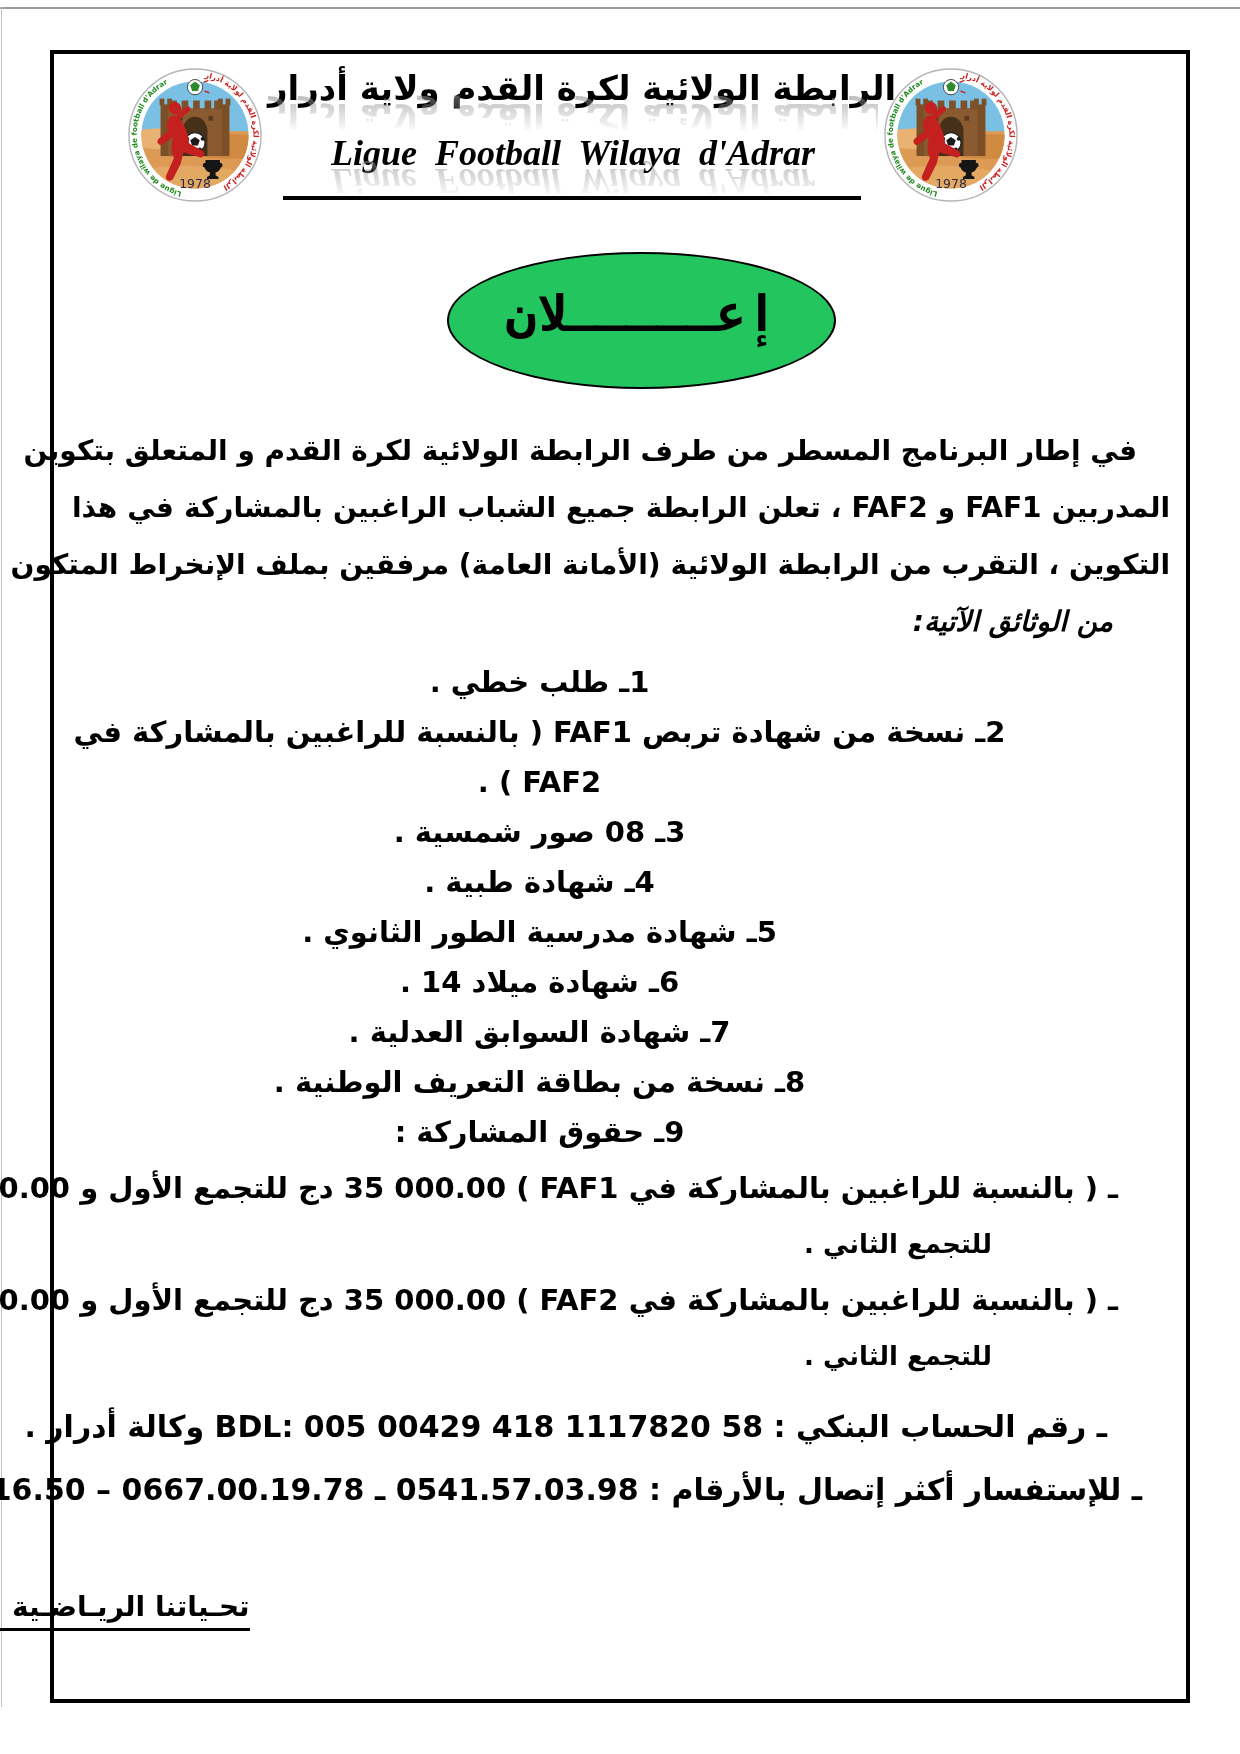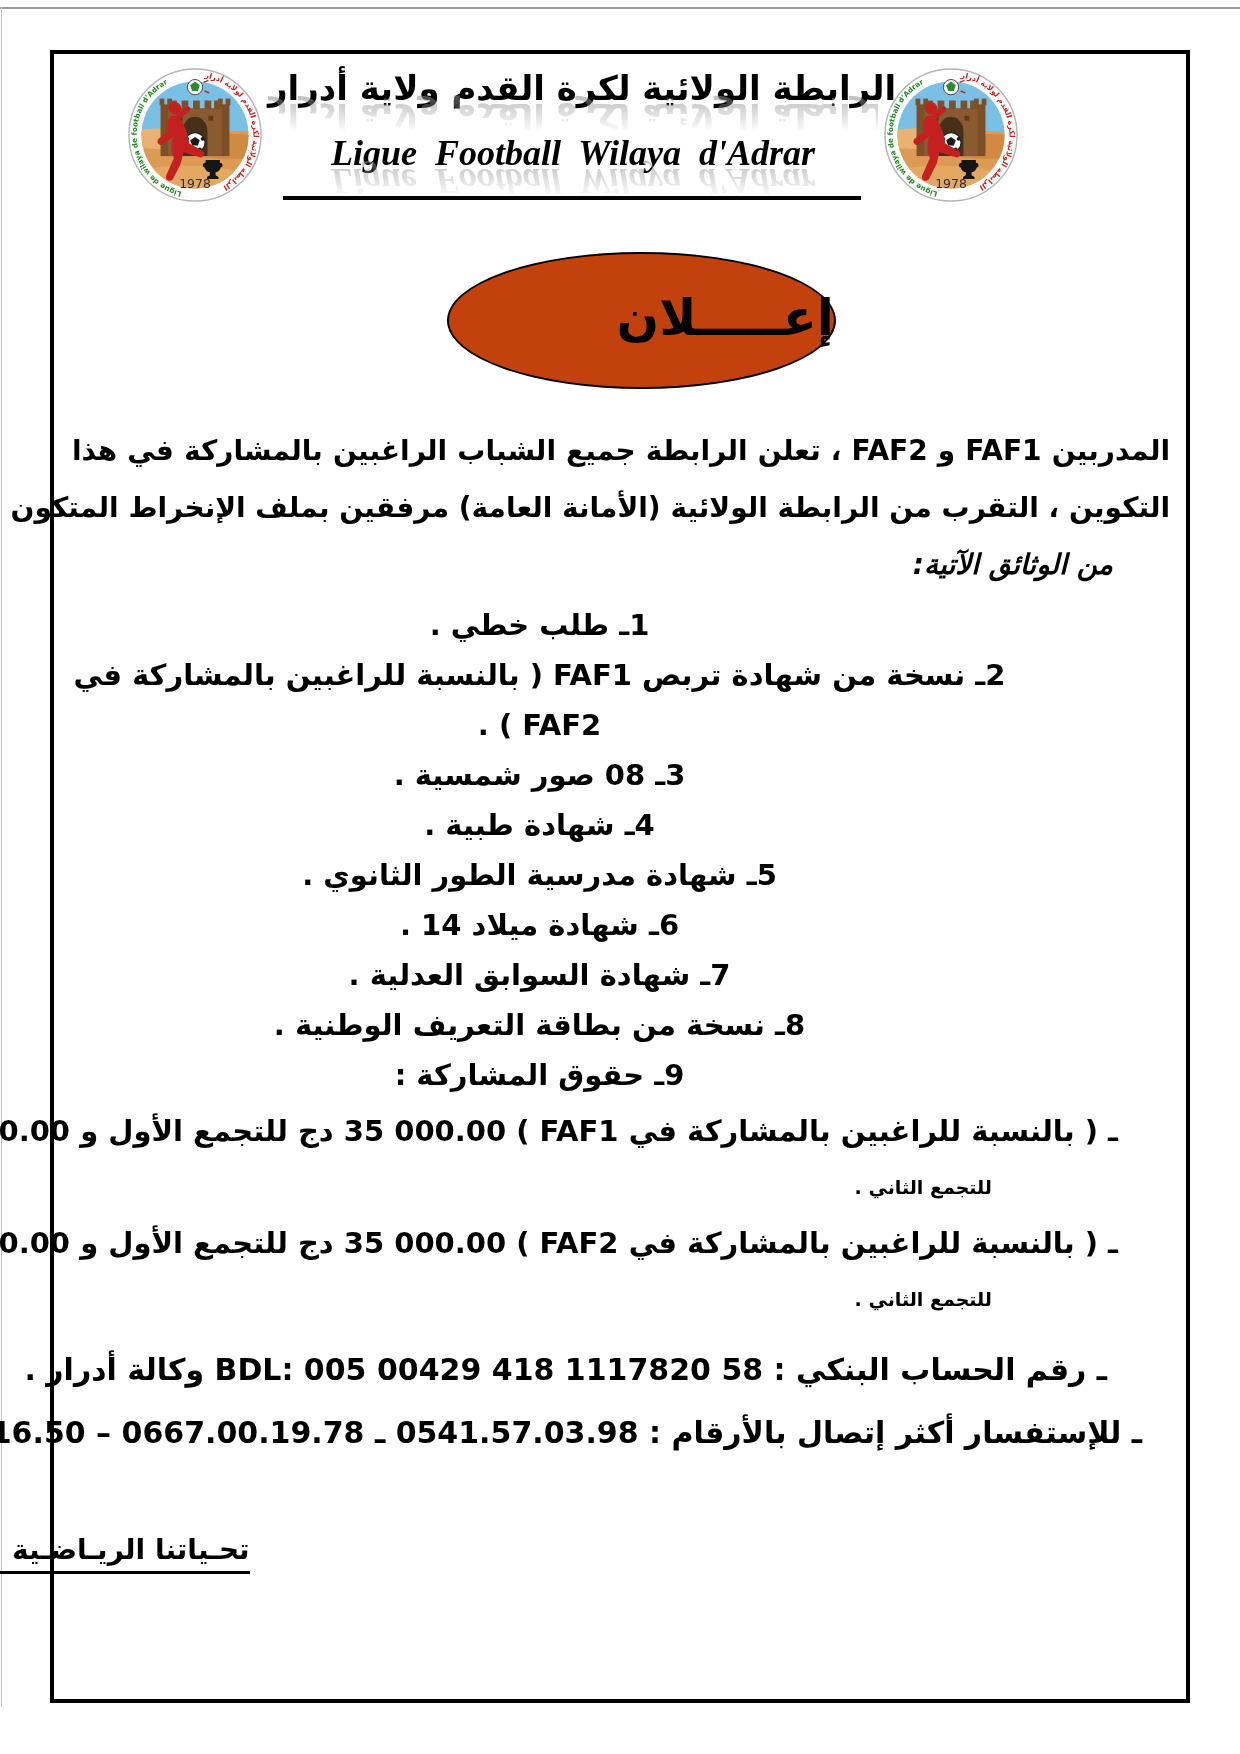--- a/index.html
+++ b/index.html
@@ -32,37 +32,37 @@
     transform:scaleY(-1);color:#8f8f8f;opacity:.55;filter:blur(.5px);
     -webkit-mask-image:linear-gradient(to bottom, transparent 12%, #000 92%);
     mask-image:linear-gradient(to bottom, transparent 12%, #000 92%);
   }
   .refl-ar{margin-top:-16px;margin-bottom:-8px;}
   .refl-latin{margin-top:-18px;margin-bottom:-10px;}
   .header-rule{height:4px;background:#000;margin:2px 17px 0 15px;}
   
   .announce-oval{
     width:385px;height:133px;margin:36px 0 0 393px;border:2px solid #000;
-    border-radius:50%;background:#c2410c;display:flex;align-items:center;justify-content:flex-end;
+    border-radius:50%;background:#22c55e;display:flex;align-items:center;justify-content:center;font-family:Liberation Mono, monospace;
   }
   .announce-oval span{font-size:50px;font-weight:bold;line-height:1;padding-bottom:6px;}
   
   .body-text{
     direction:rtl;margin-top:33px;padding:0 16px 0 18px;font-weight:bold;
     font-size:28px;
   }
   .body-text p{margin:0;}
   .intro-line{line-height:57px;text-align:justify;text-align-last:justify;white-space:nowrap;}
   .intro-indent{text-indent:33px;}
   .intro-tail{line-height:57px;text-align:right;margin-left:0;margin-right:57px !important;font-style:italic;}
   .doc-list{margin-top:7px;}
   .doc-item{line-height:50px;text-align:center;margin-right:163px !important;font-size:29px;}
   .fees{margin-top:3px;}
   .fee-l1{line-height:56px;font-size:29px;text-align:right;white-space:nowrap;margin-right:52px !important;}
-  .fee-l2{line-height:56px;font-size:19px;text-align:right;margin-right:178px !important;}
+  .fee-l2{line-height:56px;font-size:26px;text-align:right;margin-right:178px !important;}
   .bank-line{margin-top:21px !important;line-height:44px;font-size:30px;text-align:right;white-space:nowrap;margin-right:63px !important;}
   .phones-line{margin-top:19px !important;line-height:44px;font-size:30px;text-align:right;white-space:nowrap;margin-right:28px !important;}
   .closing{margin-top:78px !important;text-align:left;font-size:28px;}
   .closing .inner{
     display:inline-block;position:relative;left:-98px;
     border-bottom:3px solid #000;padding-bottom:5px;padding-inline-end:38px;
   }
 </style>
 </head>
 <body>
@@ -156,20 +156,21 @@
             <use href="#logo-emblem"></use>
           </svg>
       </div>
     </div>
 
     <div class="announce-oval">
       <span>إعـــــلان</span>
     </div>
 
     <div class="body-text" dir="rtl">
+      <p class="intro-line intro-indent">في إطار البرنامج المسطر من طرف الرابطة الولائية لكرة القدم و المتعلق بتكوين</p>
       <p class="intro-line">المدربين FAF1 و FAF2 ، تعلن الرابطة جميع الشباب الراغبين بالمشاركة في هذا</p>
       <p class="intro-line">التكوين ، التقرب من الرابطة الولائية (الأمانة العامة) مرفقين بملف الإنخراط المتكون</p>
       <p class="intro-tail">من الوثائق الآتية:</p>
 
       <div class="doc-list">
 
           <p class="doc-item">1ـ طلب خطي .</p>
 
           <p class="doc-item">2ـ نسخة من شهادة تربص FAF1 ( بالنسبة للراغبين بالمشاركة في FAF2 ) .</p>
 

